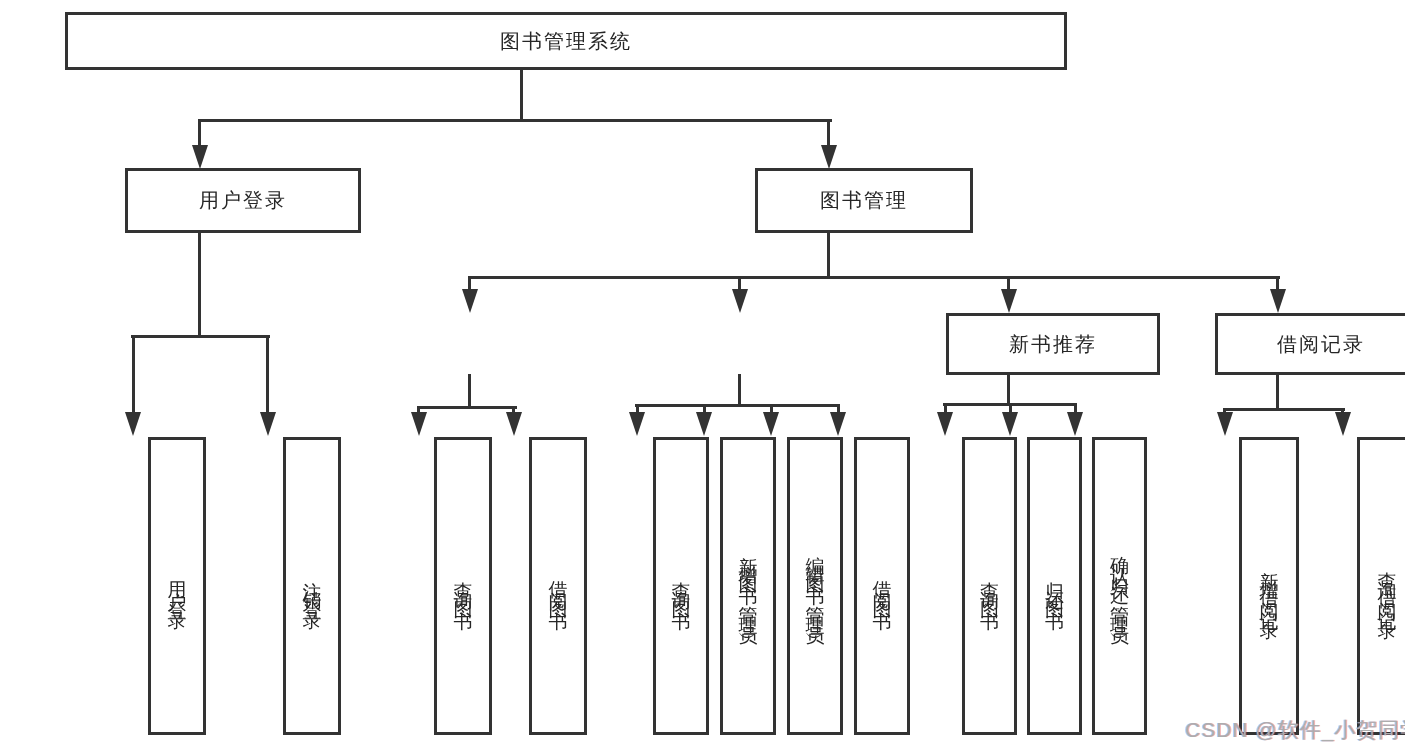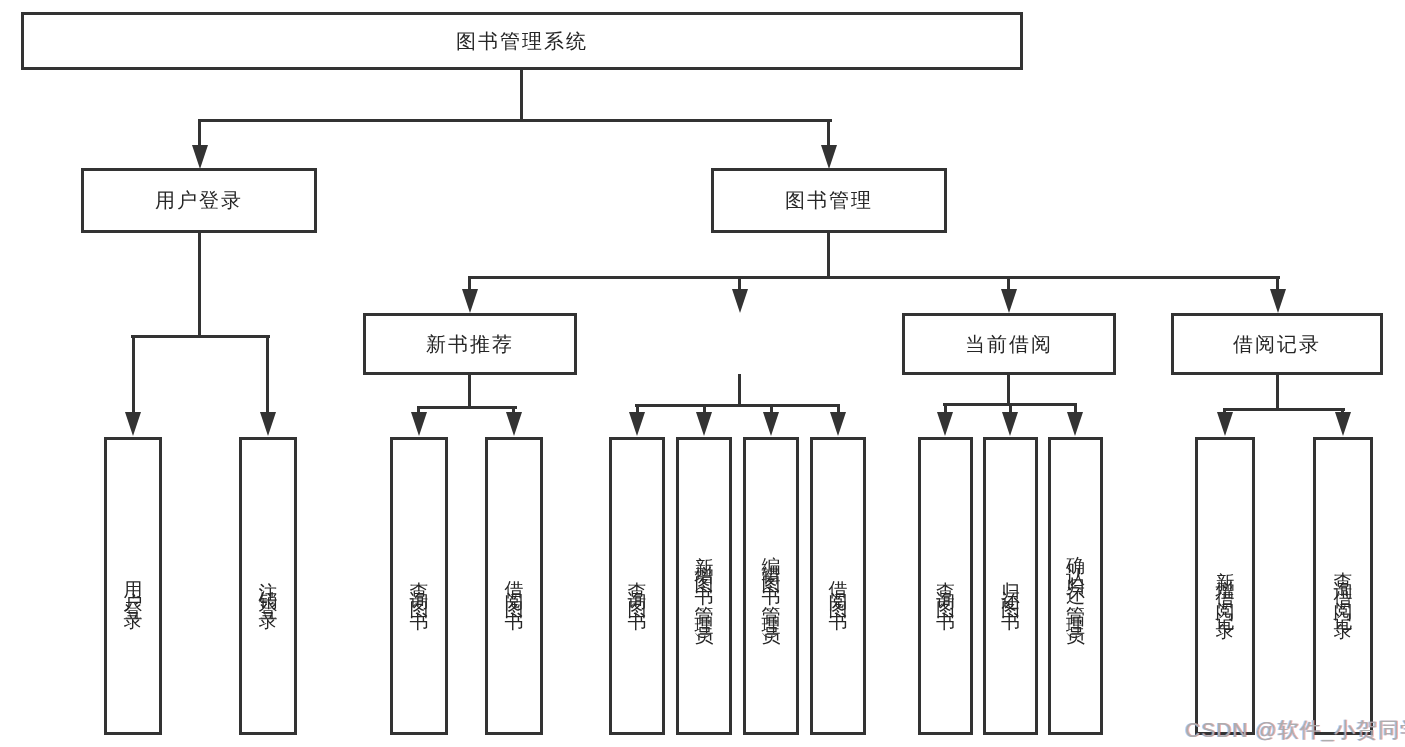--- a/index.html
+++ b/index.html
@@ -13,20 +13,21 @@
   
   .box{
     position:absolute;
     box-sizing:border-box;
     background:#ffffff;
     border:3px solid #333333;
     display:flex;
     align-items:center;
     justify-content:center;
     color:#262626;
+    margin-left:44px;
   }
   .box.h{font-size:20px;letter-spacing:2px;}
   .box.v{
     writing-mode:vertical-rl;
     font-size:19px;
     letter-spacing:10px;
   }
   .box .lbl{white-space:nowrap;}
   
   .ln{position:absolute;background:#333333;}
@@ -61,21 +62,21 @@
   <div class="ln" style="left:520px;top:70px;width:3px;height:52px"></div>
   <div class="ln" style="left:199px;top:119px;width:633px;height:3px"></div>
   <div class="ln" style="left:198px;top:119px;width:3px;height:29px"></div>
   <div class="ln" style="left:827px;top:119px;width:3px;height:29px"></div>
   <div class="ah" style="left:192px;top:145px"></div>
   <div class="ah" style="left:821px;top:145px"></div>
 
   <div class="box h" style="left:81px;top:168px;width:236px;height:65px">
     <span class="lbl">用户登录</span>
   </div>
-  <div class="box h" style="left:711px;top:168px;width:236px;height:65px">
+  <div class="box h" style="left:711px;top:168px;width:218px;height:65px">
     <span class="lbl">图书管理</span>
   </div>
 
   <div class="ln" style="left:198px;top:233px;width:3px;height:104px"></div>
   <div class="ln" style="left:131px;top:335px;width:139px;height:3px"></div>
   <div class="ln" style="left:132px;top:335px;width:3px;height:80px"></div>
   <div class="ln" style="left:266px;top:335px;width:3px;height:80px"></div>
   <div class="ah" style="left:125px;top:412px"></div>
   <div class="ah" style="left:260px;top:412px"></div>
 
@@ -83,25 +84,22 @@
   <div class="ln" style="left:468px;top:276px;width:812px;height:3px"></div>
   <div class="ln" style="left:468px;top:276px;width:3px;height:16px"></div>
   <div class="ln" style="left:738px;top:276px;width:3px;height:16px"></div>
   <div class="ln" style="left:1007px;top:276px;width:3px;height:16px"></div>
   <div class="ln" style="left:1276px;top:276px;width:3px;height:16px"></div>
   <div class="ah" style="left:462px;top:289px"></div>
   <div class="ah" style="left:732px;top:289px"></div>
   <div class="ah" style="left:1001px;top:289px"></div>
   <div class="ah" style="left:1270px;top:289px"></div>
 
-  <div class="box h" style="left:363px;top:313px;width:214px;height:62px">
+  <div class="box h" style="left:902px;top:313px;width:214px;height:62px">
     <span class="lbl">新书推荐</span>
-  </div>
-  <div class="box h" style="left:902px;top:313px;width:214px;height:62px">
-    <span class="lbl">当前借阅</span>
   </div>
   <div class="box h" style="left:1171px;top:313px;width:212px;height:62px">
     <span class="lbl">借阅记录</span>
   </div>
 
   <div class="ln" style="left:468px;top:374px;width:3px;height:35px"></div>
   <div class="ln" style="left:417px;top:406px;width:100px;height:3px"></div>
   <div class="ln" style="left:417px;top:406px;width:3px;height:9px"></div>
   <div class="ln" style="left:512px;top:406px;width:3px;height:9px"></div>
   <div class="ah" style="left:411px;top:412px"></div>

